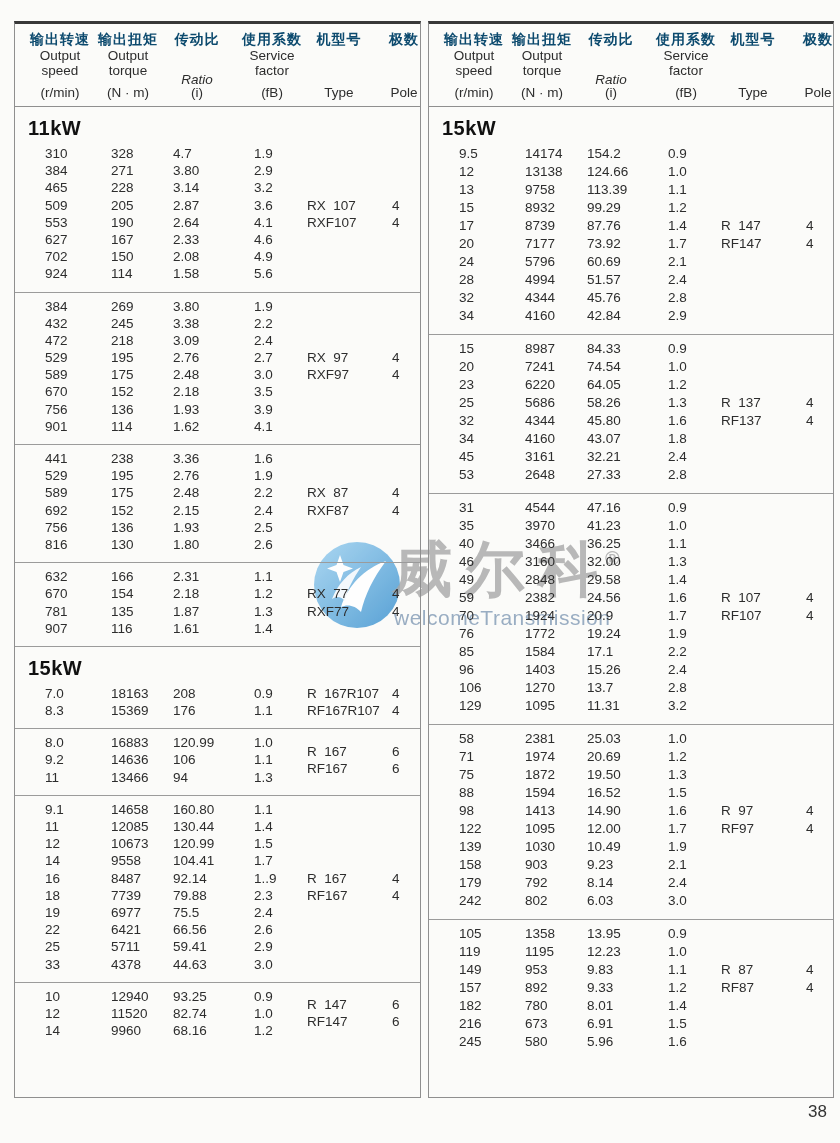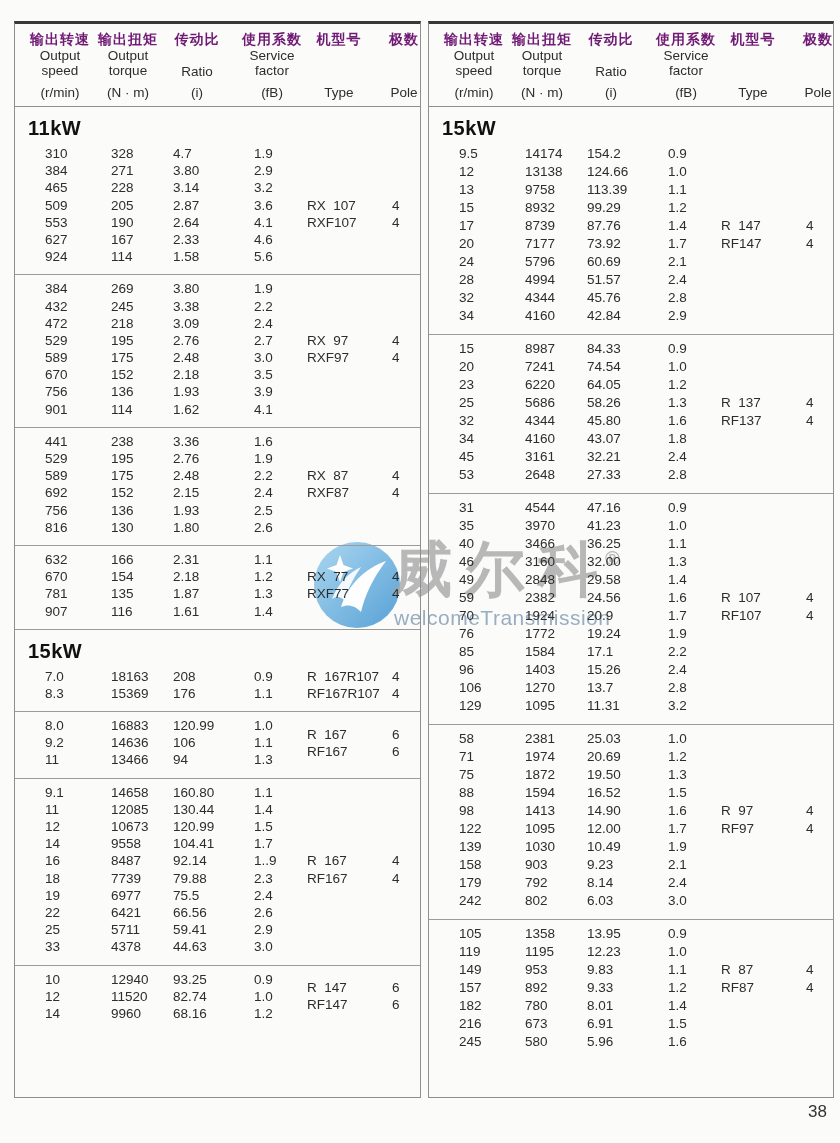--- a/index.html
+++ b/index.html
@@ -18,23 +18,23 @@
     border-right:1px solid var(--border,#8f8f8f);
     border-bottom:1px solid var(--border,#8f8f8f);
     background:transparent;z-index:2;
   }
   .table.left{left:14px;width:405px;}
   .table.right{left:428px;width:404px;}
   .header{position:relative;height:82px;border-bottom:1px solid var(--border,#8f8f8f);}
   .hcol{position:absolute;top:0;bottom:0;text-align:center;}
   .hc0{left:2px;width:86px}.hc1{left:70px;width:86px}.hc2{left:146px;width:72px}
   .hc3{left:214px;width:86px}.hc4{left:288px;width:72px}.hc5{left:362px;width:54px}
-  .zh{margin-top:6px;font-weight:bold;font-size:14px;letter-spacing:1px;line-height:18px;color:#701a75;}
+  .zh{margin-top:6px;font-weight:bold;font-size:14px;letter-spacing:1px;line-height:18px;color:#0c4a6e;}
   .en{font-size:13.5px;line-height:15px;}
-  .hc2 .en{margin-top:16px;}
+  .hc2 .en{margin-top:24px;font-style:italic;}
   .unit{position:absolute;bottom:6px;left:0;right:0;font-size:13.5px;}
   
   .body{position:relative;}
   .left .body{--rh:17.2px;}
   .right .body{--rh:18px;}
   .seg{padding:5px 0 9px;}
   .seg.sep{border-top:1px solid var(--separator,#9b9b9b);}
   .sec{font-weight:bold;font-size:20px;letter-spacing:.5px;color:#111;padding:6px 0 7px 13px;line-height:20px;}
   .rows{position:relative;}
   .row{position:relative;height:var(--rh);}
@@ -144,20 +144,26 @@
               <span class="cell c2">2.64</span>
               <span class="cell c3">4.1</span>
             </div>
             <div class="row">
               <span class="cell c0">627</span>
               <span class="cell c1">167</span>
               <span class="cell c2">2.33</span>
               <span class="cell c3">4.6</span>
             </div>
             <div class="row">
+              <span class="cell c0">702</span>
+              <span class="cell c1">150</span>
+              <span class="cell c2">2.08</span>
+              <span class="cell c3">4.9</span>
+            </div>
+            <div class="row">
               <span class="cell c0">924</span>
               <span class="cell c1">114</span>
               <span class="cell c2">1.58</span>
               <span class="cell c3">5.6</span>
             </div>
             <div class="types" style="top: calc(var(--rh) * 3);">
               <div class="tline">
                 <span class="tname">RX  107</span>
                 <span class="tpole">4</span>
               </div>

